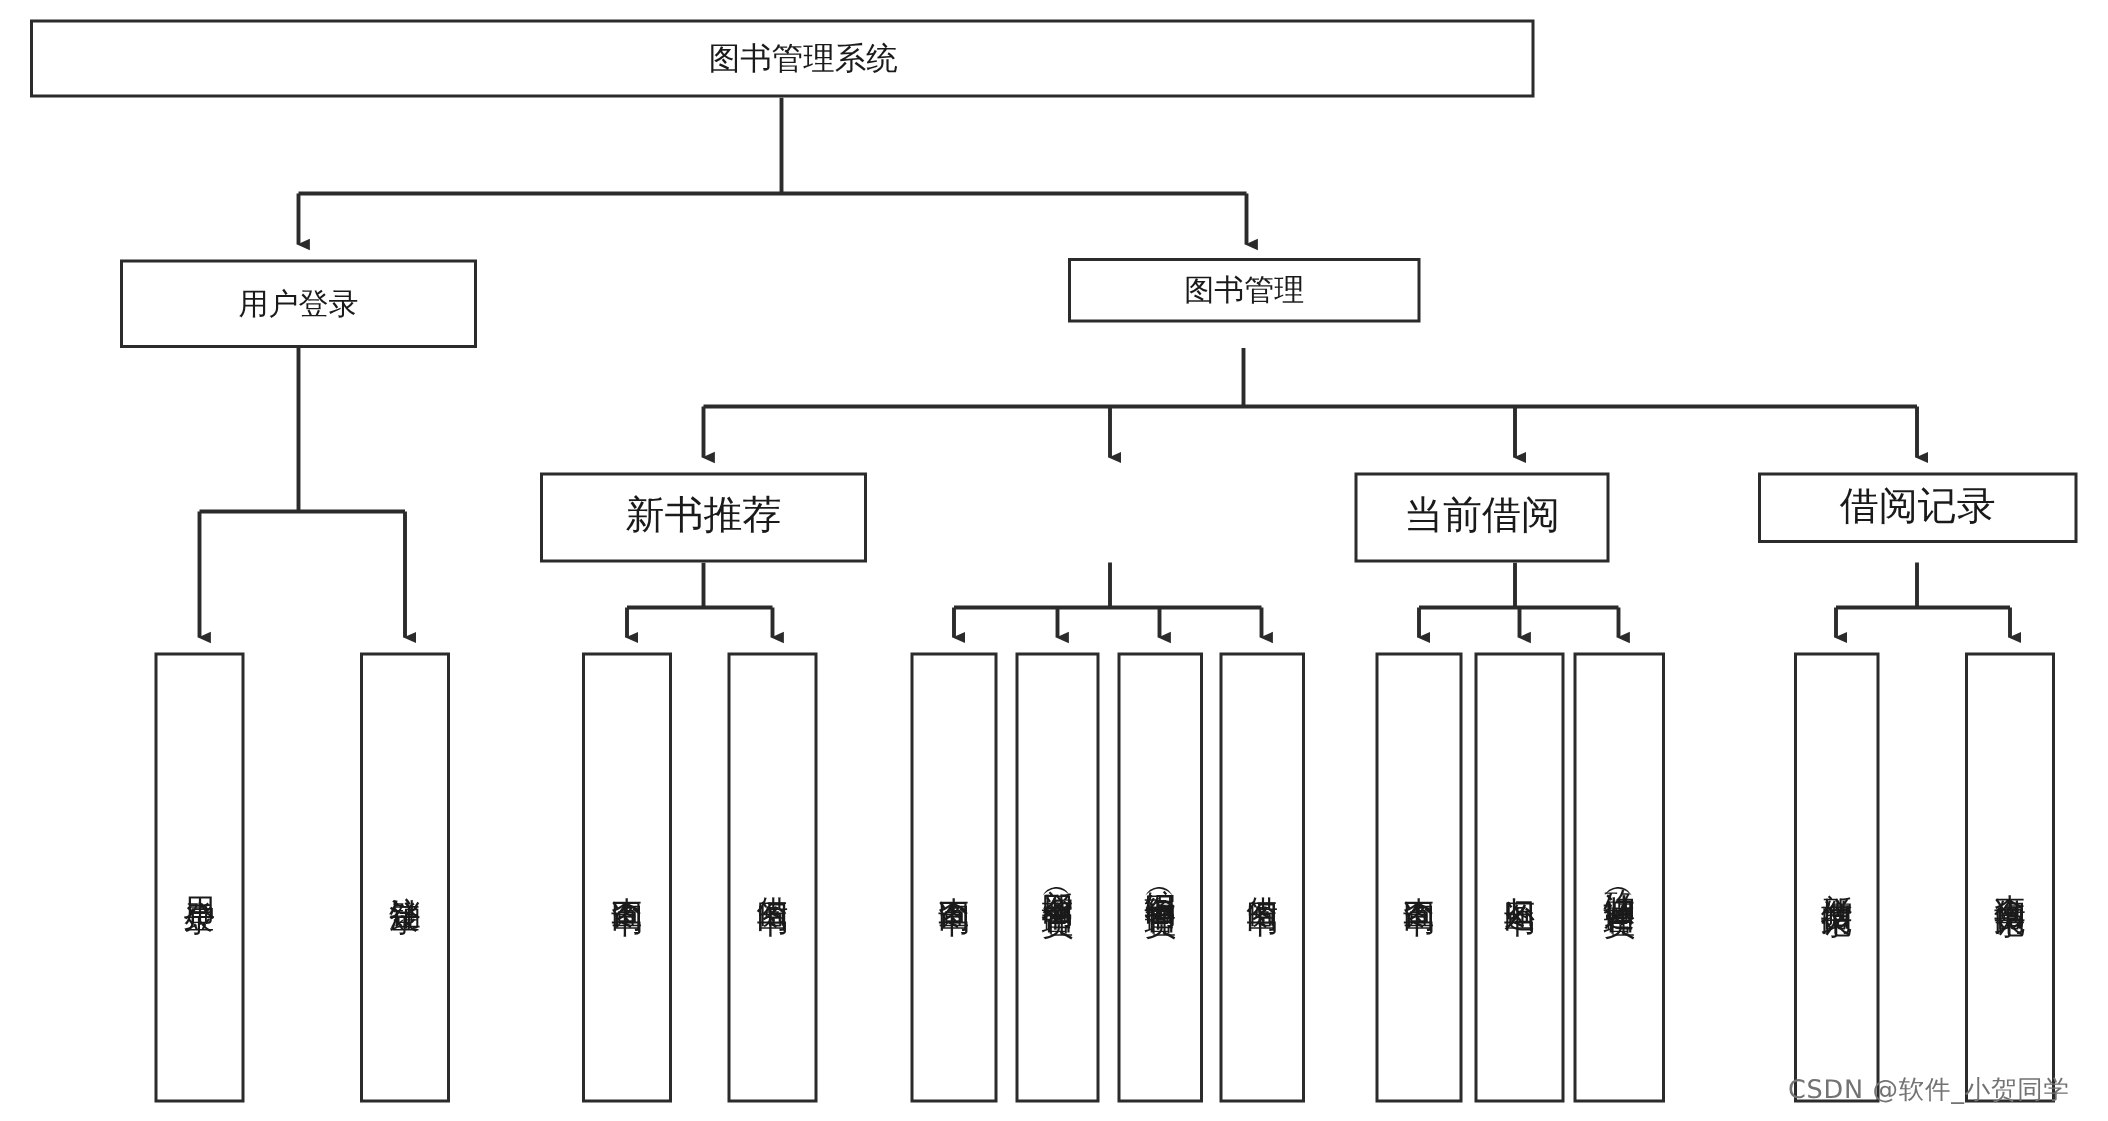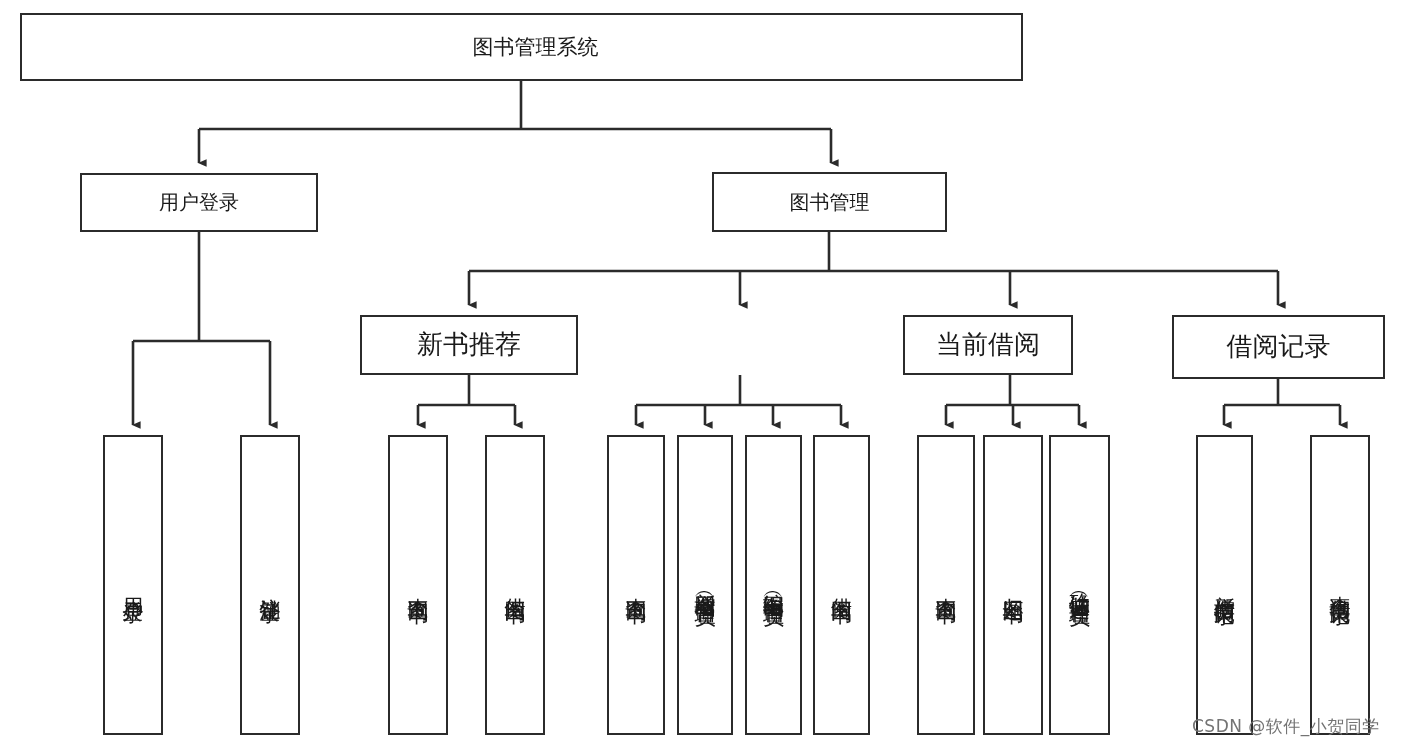--- a/index.html
+++ b/index.html
@@ -115,38 +115,38 @@
       <path d="M1013,405 L1013,425" marker-end="url(#arrowhead)"></path>
       <path d="M1079,405 L1079,425" marker-end="url(#arrowhead)"></path>
 
       <path d="M1278,375 L1278,405"></path>
       <path d="M1224,405 L1340,405"></path>
       <path d="M1224,405 L1224,425" marker-end="url(#arrowhead)"></path>
       <path d="M1340,405 L1340,425" marker-end="url(#arrowhead)"></path>
     </g>
   </svg>
 
-  <div class="node root" style="left:20px; top:13px; width:1003px; height:68px;padding-left:28px;">
+  <div class="node root" style="left:20px; top:13px; width:1003px; height:52px;padding-left:28px;">
     <span>图书管理系统</span>
   </div>
 
   <div class="node lvl1" style="left:80px; top:173px; width:238px; height:59px;">
     <span>用户登录</span>
   </div>
-  <div class="node lvl1" style="left:712px; top:172px; width:235px; height:60px;">
+  <div class="node lvl1" style="left:712px; top:172px; width:235px; height:43px;">
     <span>图书管理</span>
   </div>
 
   <div class="node lvl2" style="left:360px; top:315px; width:218px; height:60px;">
     <span>新书推荐</span>
   </div>
   <div class="node lvl2" style="left:903px; top:315px; width:170px; height:60px;">
     <span>当前借阅</span>
   </div>
-  <div class="node lvl2" style="left:1172px; top:315px; width:213px; height:64px;">
+  <div class="node lvl2" style="left:1172px; top:315px; width:213px; height:47px;">
     <span>借阅记录</span>
   </div>
 
   <div class="node leaf" style="left:103px; top:435px; width:60px; height:300px;">
     <span class="leaf-text">用户登录</span>
   </div>
   <div class="node leaf" style="left:240px; top:435px; width:60px; height:300px;">
     <span class="leaf-text">注销登录</span>
   </div>
 

